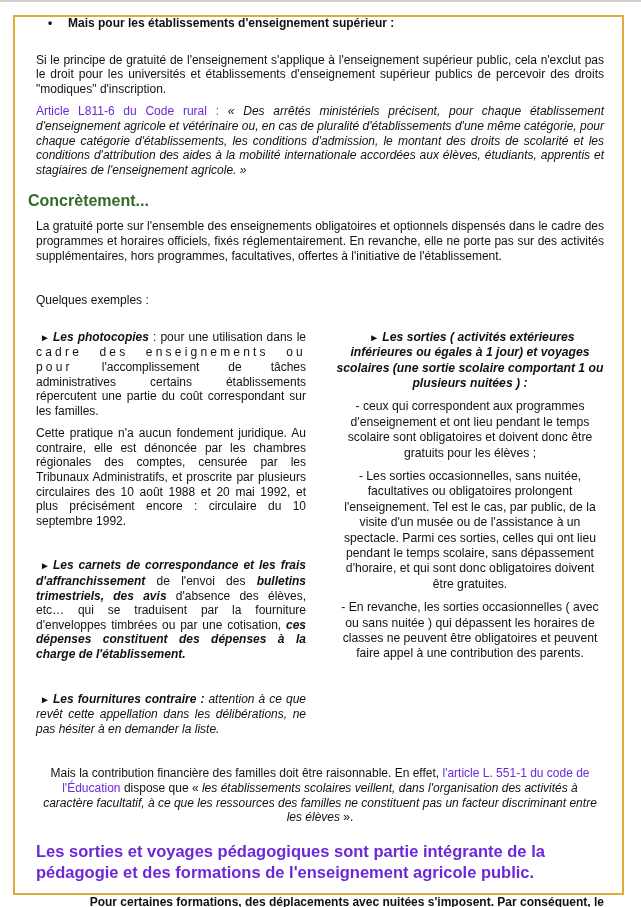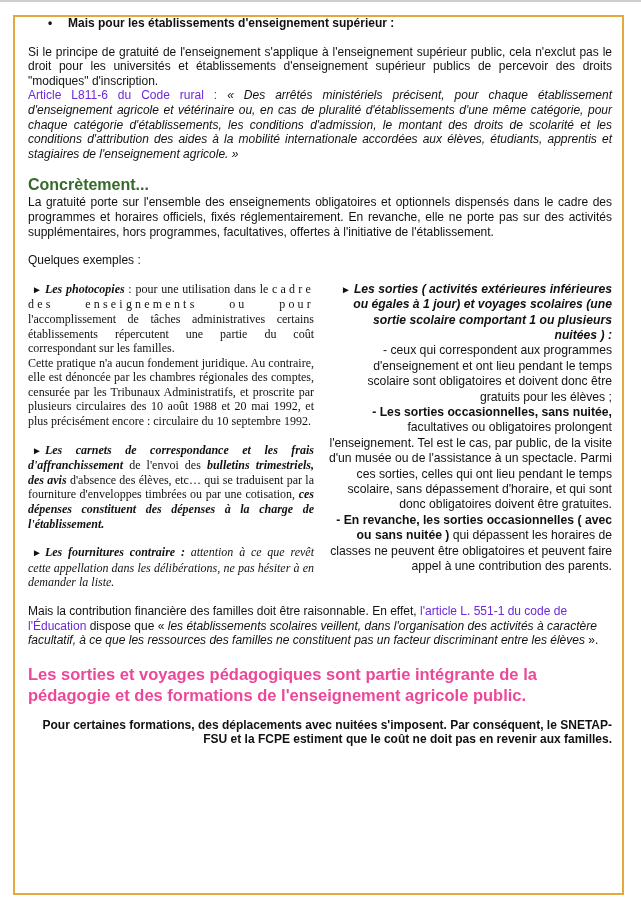--- a/index.html
+++ b/index.html
@@ -4,36 +4,36 @@
 <style>
   html, body { margin: 0; padding: 0; background: #ffffff; }
   body { width: 641px; height: 907px; position: relative; overflow: hidden;
          font-family: "Liberation Sans", sans-serif; color: #111; }
   .topline { position: absolute; left: 0; top: 0; width: 641px; height: 2px; background: #cfcfcf; }
   .frame { position: absolute; left: 13px; top: 15px; width: 611px; height: 880px;
            border: 2px solid #e2a93b; box-sizing: border-box; }
   .content { position: absolute; left: 28px; top: 14px; width: 584px; font-size: 12px; line-height: 14.6px; }
   .bullet-head { font-weight: bold; font-size: 12px; margin: 2px 0 0 20px; }
   .bullet-head .dot { display: inline-block; width: 20px; }
-  p { margin: 0; text-align: justify; }
+  p { margin: 8px; text-align: justify; }
   .gap { height: 14px; }
   .link { color: #6d28d9; }
   .it { font-style: italic; }
-  .b { font-weight: bold; }
+  .b { font-weight: normal; }
   .bi { font-weight: bold; font-style: italic; }
   .h-green { color: #356b2a; font-weight: bold; font-size: 16px; line-height: 20px; margin: 14px 0 0 0; }
-  .h-green2 { color: #ec4899; font-weight: bold; font-size: 16.5px; line-height: 21px; margin: 16px 0 12px 0; }
+  .h-green2 { color: #6d28d9; font-weight: bold; font-size: 16.5px; line-height: 21px; margin: 16px 0 12px 8px; }
   .cols { display: flex; justify-content: space-between; margin-top: 14px; }
-  .col-left { width: 286px; font-family: Liberation Serif, serif; }
+  .col-left { width: 286px; }
   .col-right { width: 284px; font-size: 12.2px; line-height: 15.4px; }
   .col-left p { text-align: justify; }
-  .col-right p { text-align: right; }
+  .col-right p { text-align: center; }
   .arrow { font-style: normal; font-weight: normal; display: inline-block; margin: 0 3px 0 4px; font-size: 10px; }
   .spaced { letter-spacing: 3.2px; }
-  .lower-para p { text-align: left; }
+  .lower-para p { text-align: center; }
   .block-bold { font-weight: bold; }
 </style>
 </head>
 <body>
 
 <div class="topline"></div>
 <div class="frame"></div>
 
 <div class="content">
 

